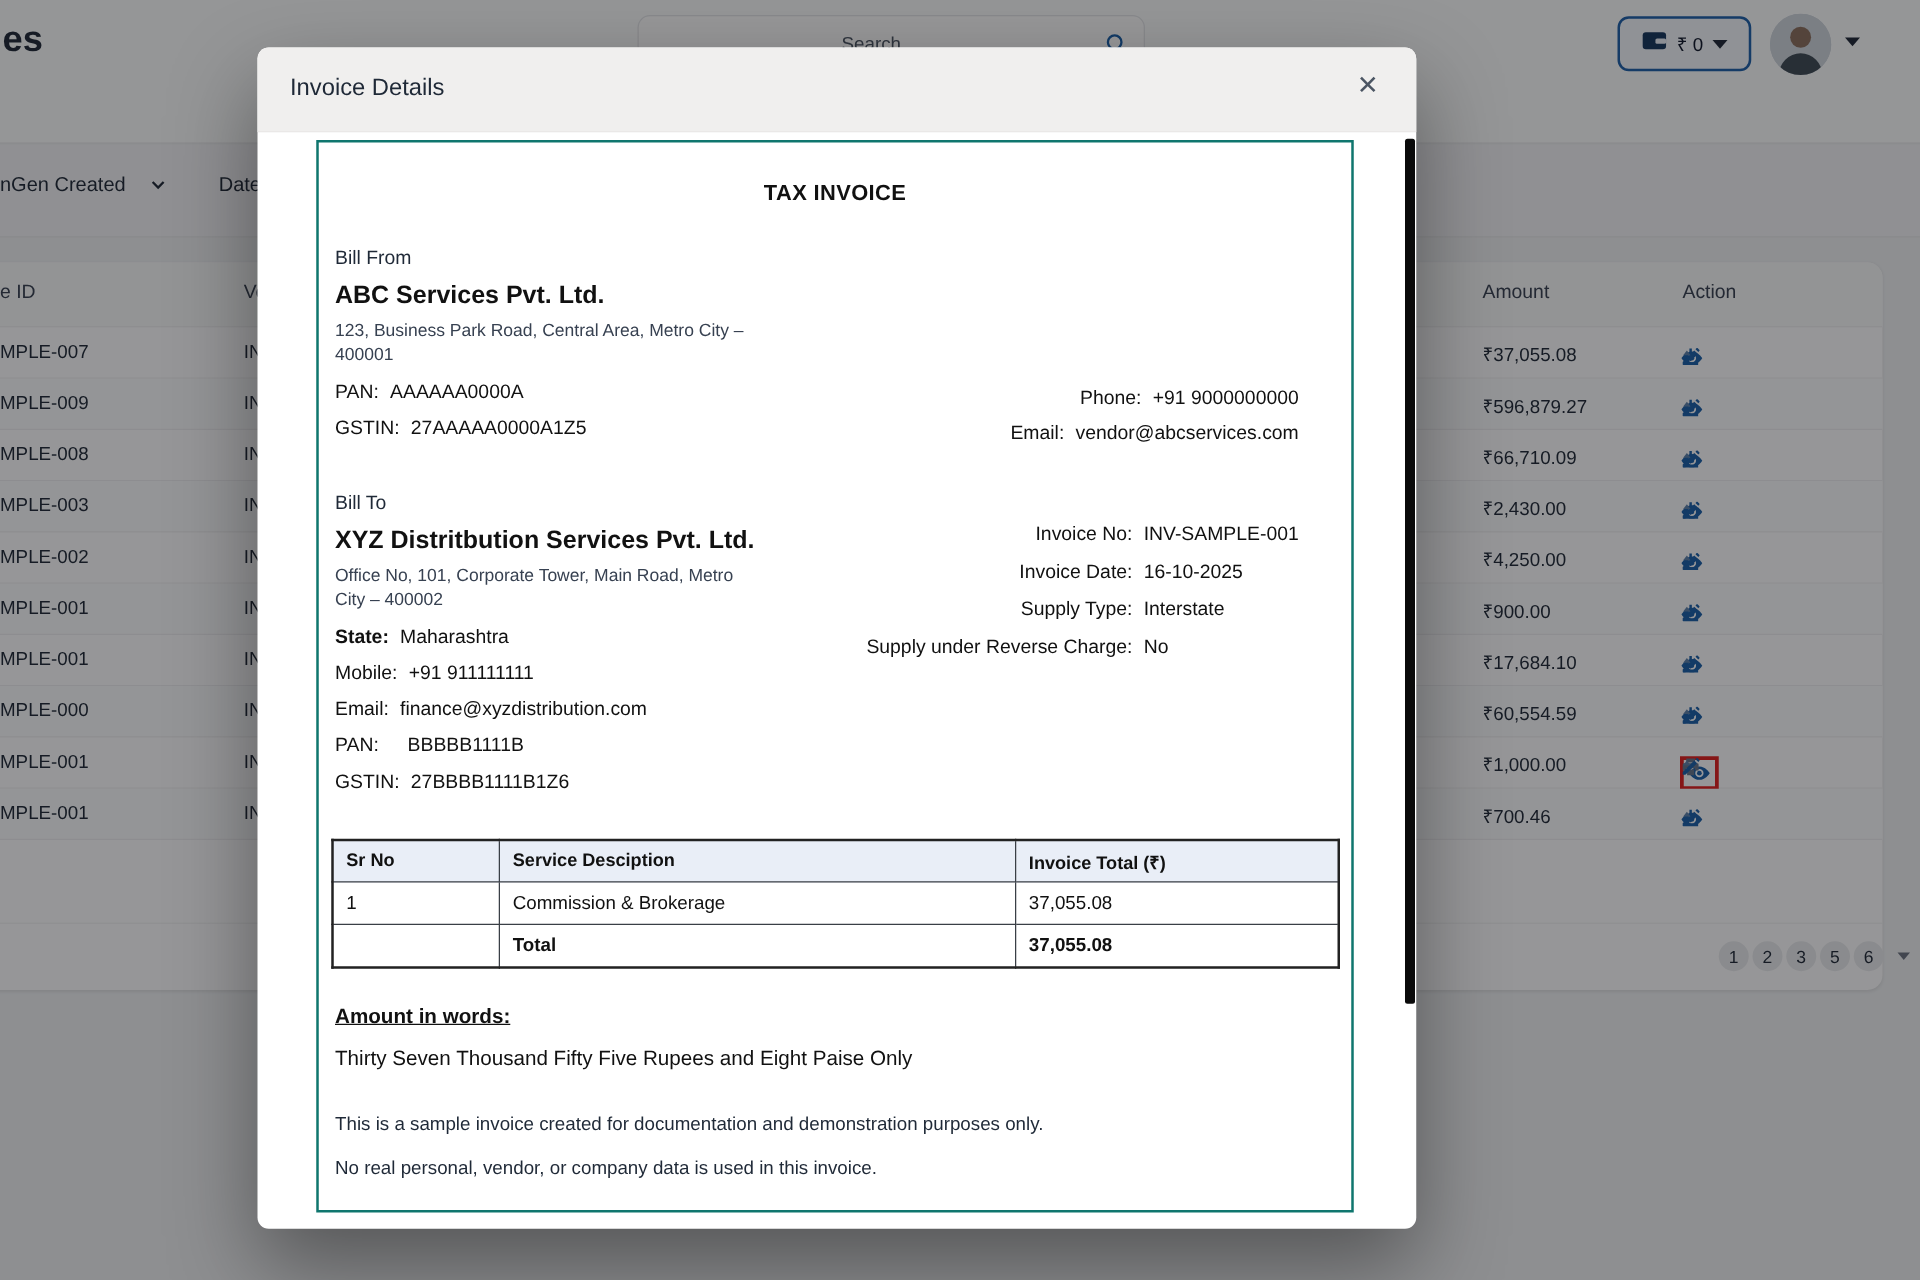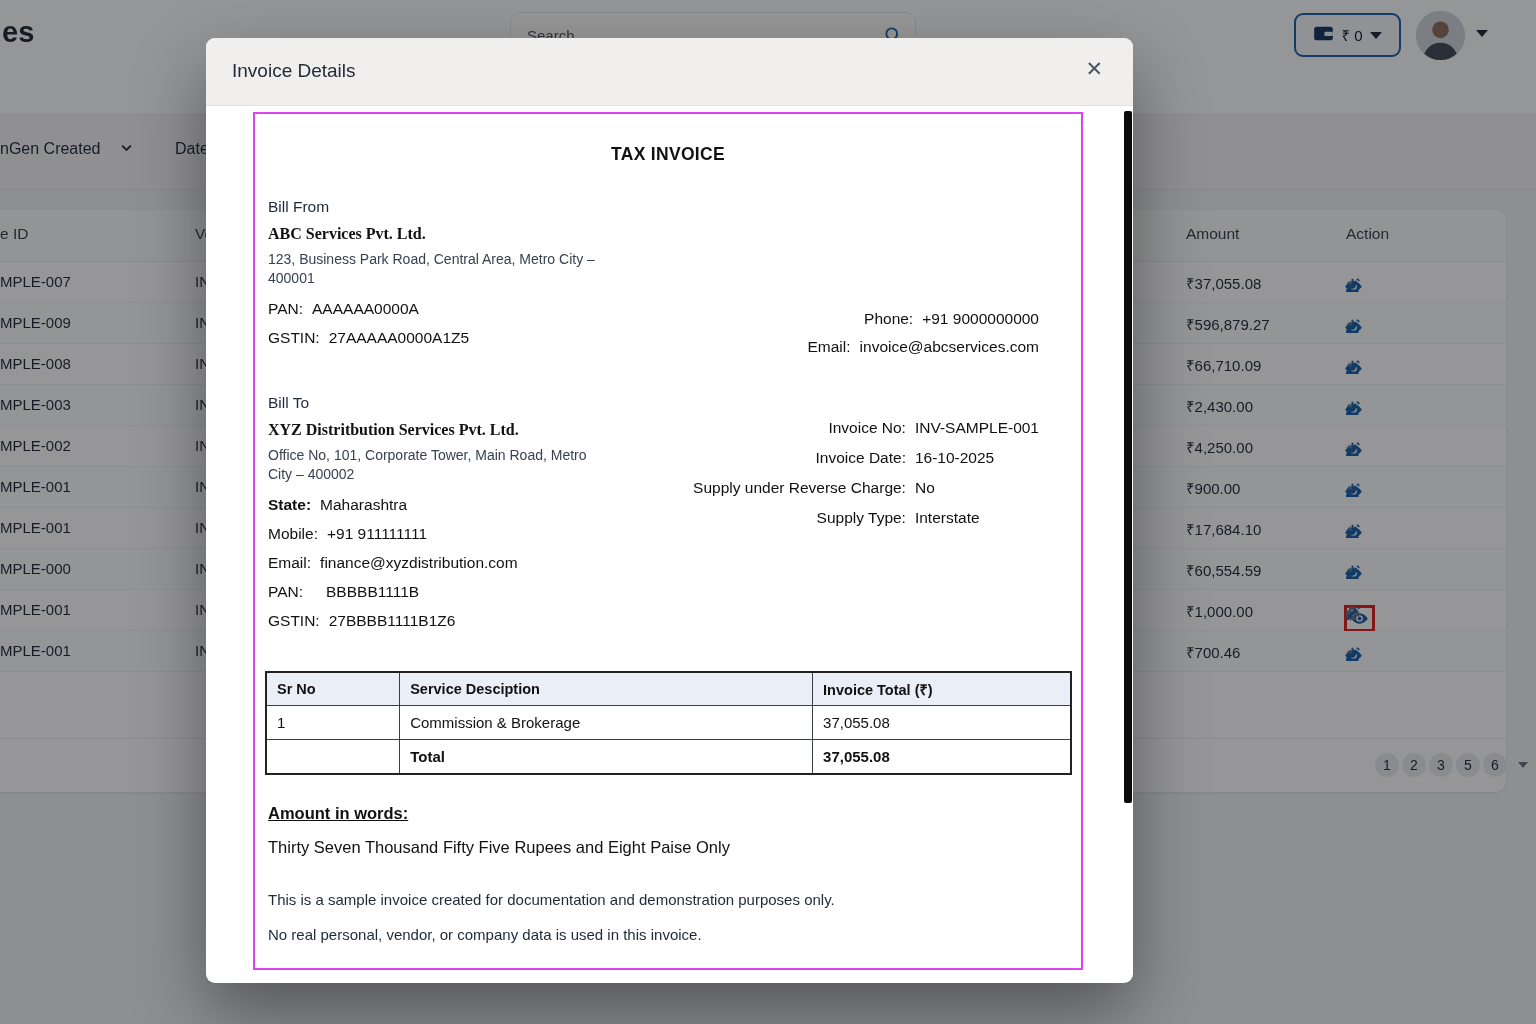--- a/index.html
+++ b/index.html
@@ -4,21 +4,21 @@
 <style>
   * { margin:0; padding:0; box-sizing:border-box; }
   html,body { width:1536px; height:1024px; overflow:hidden; }
   body { font-family:"Liberation Sans", sans-serif; background:#eef0f2; }
   .stage { position:relative; width:1536px; height:1024px; overflow:hidden; background:#eef0f2; }
 
   
   .topbar { position:absolute; left:0; top:0; width:1536px; height:115px; background:#fafbfc; border-bottom:1px solid #e3e5e8; }
   .app-title { position:absolute; left:2px; top:16px; font-size:29px; font-weight:600; color:#1f2937; }
   .search-wrap { position:absolute; left:510px; top:12px; width:406px; height:46px; background:#fdfdfd; border:1px solid #e3e5e8; border-radius:10px; }
-  .search-input { position:absolute; left:16px; top:6px; width:340px; height:32px; border:none; outline:none; background:transparent; font-size:15px; color:#374151; font-family:"Liberation Sans",sans-serif; }
+  .search-input { position:absolute; left:16px; top:6px; width:340px; height:32px; border:none; outline:none; background:transparent; font-size:15px; color:#374151; font-family:"Liberation Sans",sans-serif;text-align:center; }
   .search-input::placeholder { color:#4b5563; }
   .search-ico { position:absolute; right:12px; top:12px; }
   .wallet-btn { position:absolute; left:1294px; top:13px; width:107px; height:44px; border:2px solid #1e5fa8; border-radius:9px; background:#f2f5fa; display:flex; align-items:center; justify-content:center; gap:7px; cursor:pointer; }
   .wallet-amt { font-size:15px; color:#0f172a; font-weight:500; }
   .avatar { position:absolute; left:1416px; top:11px; width:49px; height:49px; border-radius:50%; overflow:hidden; background:#ccd3da; }
   .caret-dn { width:0; height:0; border-left:6px solid transparent; border-right:6px solid transparent; border-top:7px solid #1f2937; }
   .avatar-caret { position:absolute; left:1476px; top:30px; }
 
   .filter-band { position:absolute; left:0; top:116px; width:1536px; height:74px; background:#f1f2f4; border-bottom:1px solid #e3e5e8; }
   .status-dd { position:absolute; left:0; top:140px; display:flex; gap:18px; font-size:16px; color:#1f2937; cursor:pointer; }
@@ -44,27 +44,27 @@
 
   
   .overlay { position:absolute; inset:0; background:rgba(10,10,12,0.42); z-index:10; }
   .modal { position:absolute; left:206px; top:38px; width:927px; height:945px; background:#ffffff; border-radius:9px; z-index:20; box-shadow:0 30px 70px rgba(0,0,0,.4); }
   .modal-header { position:absolute; left:0; top:0; width:100%; height:68px; background:#f0efee; border-radius:9px 9px 0 0; border-bottom:1px solid #e4e2e1; }
   .modal-title { position:absolute; left:26px; top:22px; font-size:19px; font-weight:500; color:#1f2937; }
   .modal-close { position:absolute; right:30px; top:20px; font-size:21px; color:#4b5563; cursor:pointer; line-height:1; }
   .modal-scrollbar { position:absolute; right:1px; top:73px; width:8px; height:692px; background:#0a0a0a; border-radius:2px; }
 
   
-  .inv { position:absolute; left:47px; top:74px; width:830px; height:858px; border:2px solid #d946ef; background:#fff; color:#151515; }
+  .inv { position:absolute; left:47px; top:74px; width:830px; height:858px; border:2px solid #0f766e; background:#fff; color:#151515; }
   .inv-title { position:absolute; left:0; top:30px; width:100%; text-align:center; font-size:17.5px; font-weight:700; letter-spacing:.3px; color:#111; }
   .col { position:absolute; left:13px; width:345px; }
   .bill-from-col { top:84px; }
   .bill-to-col { top:280px; }
   .sec-label { font-size:15.5px; color:#1f2937; margin-bottom:9px; }
-  .company { font-size:16px; font-weight:700; color:#111; margin-bottom:7px;font-family:Liberation Serif, serif; }
+  .company { font-size:20px; font-weight:700; color:#111; margin-bottom:7px; }
   .addr { font-size:14px; color:#374151; line-height:1.35; margin-bottom:12px; width:330px; }
   .kv { display:flex; gap:9px; font-size:15.5px; color:#111; margin-bottom:11px; }
   .kv .k { color:#111; }
   .kv .k.bold { font-weight:700; }
   .contact-block { position:absolute; right:42px; top:196px; text-align:right; }
   .contact-block .kv { justify-content:flex-end; margin-bottom:10px; }
   .meta-block { position:absolute; right:42px; top:305px; }
   .meta-row { display:grid; grid-template-columns:258px auto; gap:9px; margin-bottom:12px; font-size:15.5px; color:#111; }
   .meta-row .ml { text-align:right; }
   .meta-row .mv { text-align:left; min-width:110px; }
@@ -482,21 +482,21 @@
         </div>
       </div>
 
       <div class="contact-block">
         <div class="kv">
           <span class="k">Phone:</span>
           <span>+91 9000000000</span>
         </div>
         <div class="kv">
           <span class="k">Email:</span>
-          <span>invoice@abcservices.com</span>
+          <span>vendor@abcservices.com</span>
         </div>
       </div>
 
       <div class="col bill-to-col">
         <div class="sec-label">Bill To</div>
         <div class="company">XYZ Distritbution Services Pvt. Ltd.</div>
         <div class="addr">Office No, 101, Corporate Tower, Main Road, Metro City – 400002</div>
         <div class="kv">
           <span class="k bold">State:</span>
           <span>Maharashtra</span>
@@ -522,26 +522,26 @@
       <div class="meta-block">
           <div class="meta-row">
             <span class="ml">Invoice No:</span>
             <span class="mv">INV-SAMPLE-001</span>
           </div>
           <div class="meta-row">
             <span class="ml">Invoice Date:</span>
             <span class="mv">16-10-2025</span>
           </div>
           <div class="meta-row">
+            <span class="ml">Supply Type:</span>
+            <span class="mv">Interstate</span>
+          </div>
+          <div class="meta-row">
             <span class="ml">Supply under Reverse Charge:</span>
             <span class="mv">No</span>
-          </div>
-          <div class="meta-row">
-            <span class="ml">Supply Type:</span>
-            <span class="mv">Interstate</span>
           </div>
         </div>
 
       <table class="items">
         <thead>
             <tr>
           <th class="col-sr">Sr No</th>
           <th class="col-desc">Service Desciption</th>
           <th class="col-total">Invoice Total (₹)</th>
         </tr>

